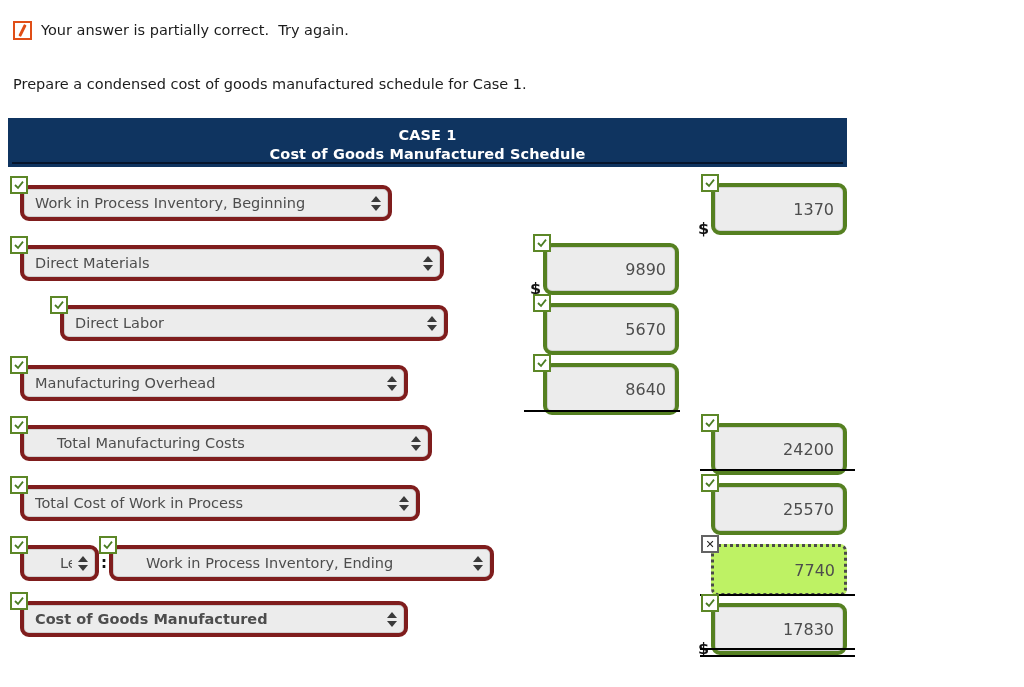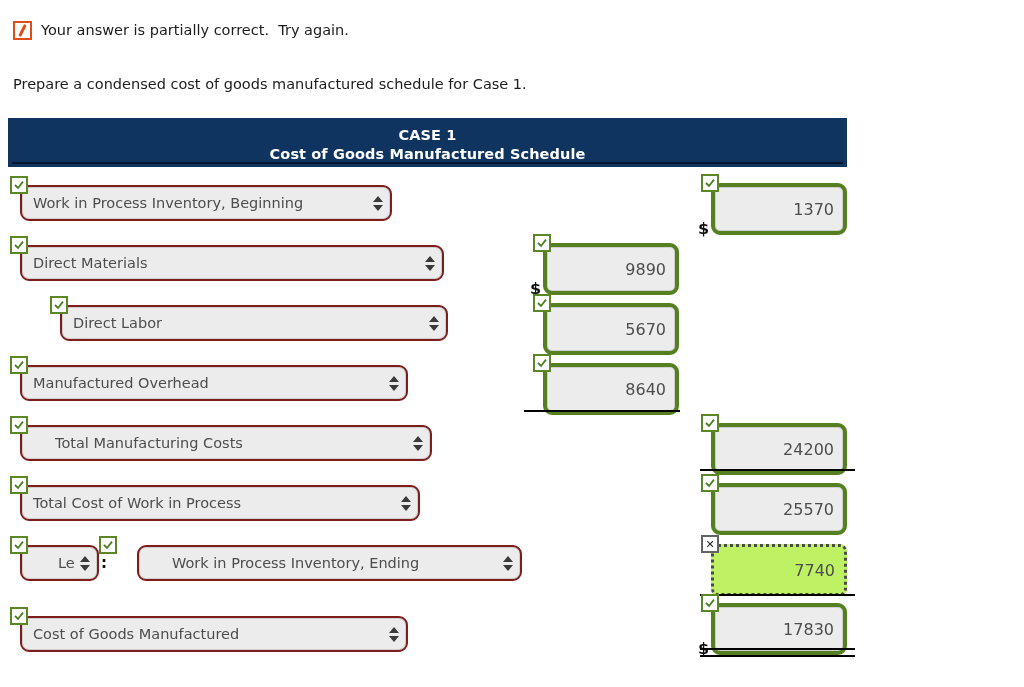--- a/index.html
+++ b/index.html
@@ -139,21 +139,21 @@
     border: 2px solid #636363;
     color: #1e1e1e;
     font-weight: bold;
     font-size: 11px;
   }
   .badge svg { display: block; }
 
   
   .sel {
     box-sizing: border-box;
-    border: 2px solid #7f1d1d;
+    border: 4px solid #7f1d1d;
     border-radius: 9px;
     background: #ececec;
     height: 36px;
     display: flex;
     align-items: center;
     padding: 0 6px 0 11px;
     position: relative;
     box-shadow: inset 0 0 0 1px #cfcfcf;
   }
   .sel .sel-text {
@@ -348,21 +348,21 @@
 
     <div class="row">
       <div class="cell-label" style="left:12px;top:8px;">
         <span class="field">
           <span class="badge ok">
             <svg width="10" height="10" viewBox="0 0 10 10">
                 <path d="M1 5 L4 8 L9 1.6" stroke="#4a7d22" stroke-width="1.8" fill="none"></path>
               </svg>
           </span>
           <span class="sel" style="width:388px;">
-            <span class="sel-text">Manufactured Overhead</span>
+            <span class="sel-text">Manufacturing Overhead</span>
             <span class="spin"></span>
           </span>
         </span>
       </div>
       <div class="amt-wrap" style="left:535px;top:6px;">
         <span class="field">
           <span class="badge ok">
             <svg width="10" height="10" viewBox="0 0 10 10">
                 <path d="M1 5 L4 8 L9 1.6" stroke="#4a7d22" stroke-width="1.8" fill="none"></path>
               </svg>
@@ -437,37 +437,37 @@
           <span class="sel" style="width:79px;padding-left:36px;">
             <span class="sel-text">Less</span>
             <span class="spin"></span>
           </span>
         </span><span class="colon">:</span><span class="field">
           <span class="badge ok">
             <svg width="10" height="10" viewBox="0 0 10 10">
                 <path d="M1 5 L4 8 L9 1.6" stroke="#4a7d22" stroke-width="1.8" fill="none"></path>
               </svg>
           </span>
-          <span class="sel indent" style="width:385px;margin-left:28px;">
+          <span class="sel indent" style="width:385px;">
             <span class="sel-text">Work in Process Inventory, Ending</span>
             <span class="spin"></span>
           </span>
         </span>
       </div>
       <div class="amt-wrap" style="left:703px;top:7px;">
         <span class="field">
           <span class="badge bad">✕</span>
           <span class="amt wrong">7740</span>
         </span>
       </div>
       <div class="rule" style="left:692px;top:57px;width:155px;"></div>
     </div>
 
     <div class="row">
-      <div class="cell-label" style="left:12px;top:19px;">
+      <div class="cell-label" style="left:12px;top:4px;font-weight:bold;">
         <span class="field">
           <span class="badge ok">
             <svg width="10" height="10" viewBox="0 0 10 10">
                 <path d="M1 5 L4 8 L9 1.6" stroke="#4a7d22" stroke-width="1.8" fill="none"></path>
               </svg>
           </span>
           <span class="sel" style="width:388px;">
             <span class="sel-text">Cost of Goods Manufactured</span>
             <span class="spin"></span>
           </span>

